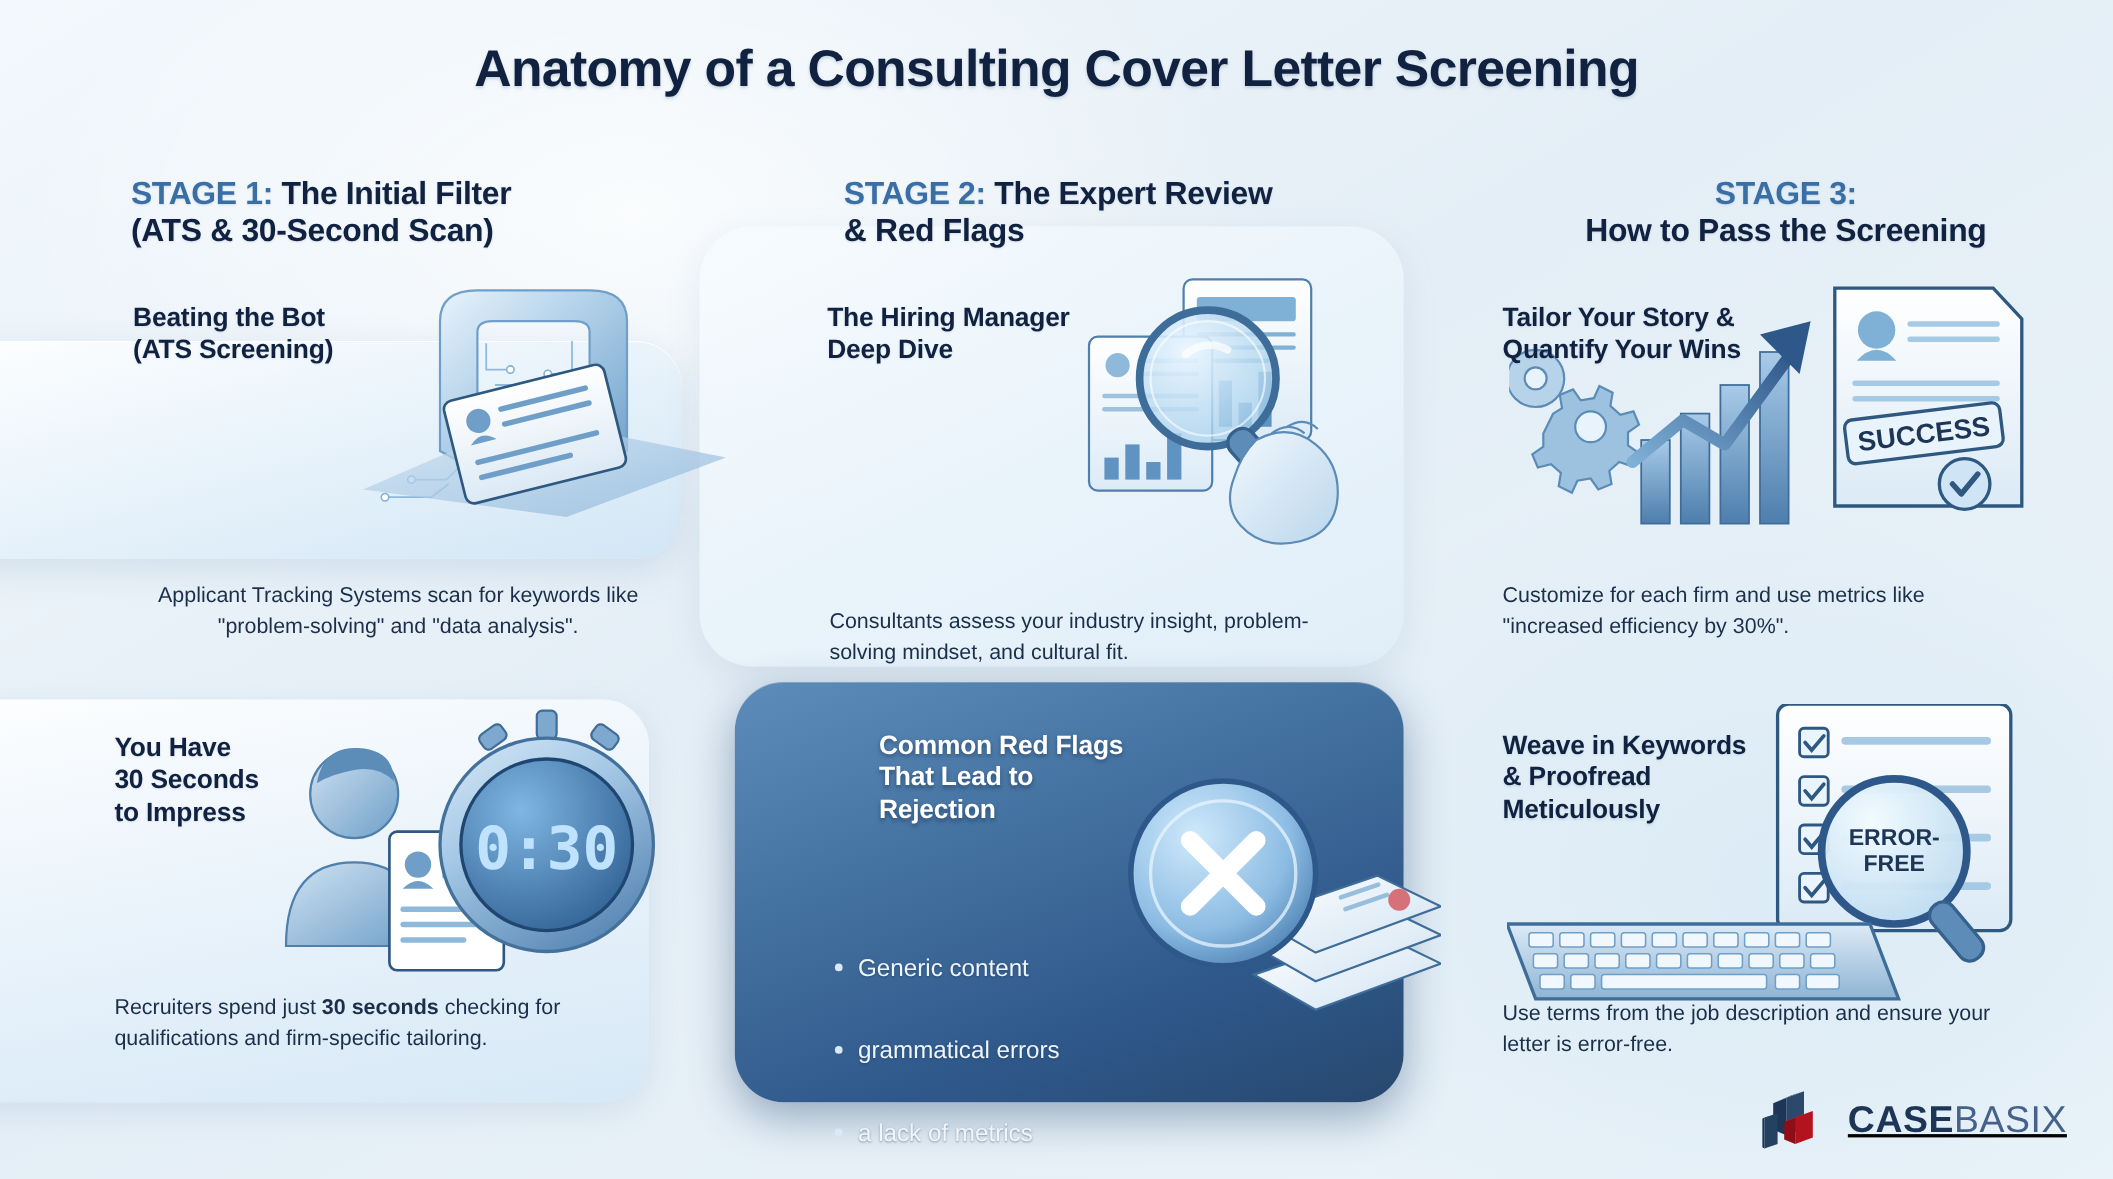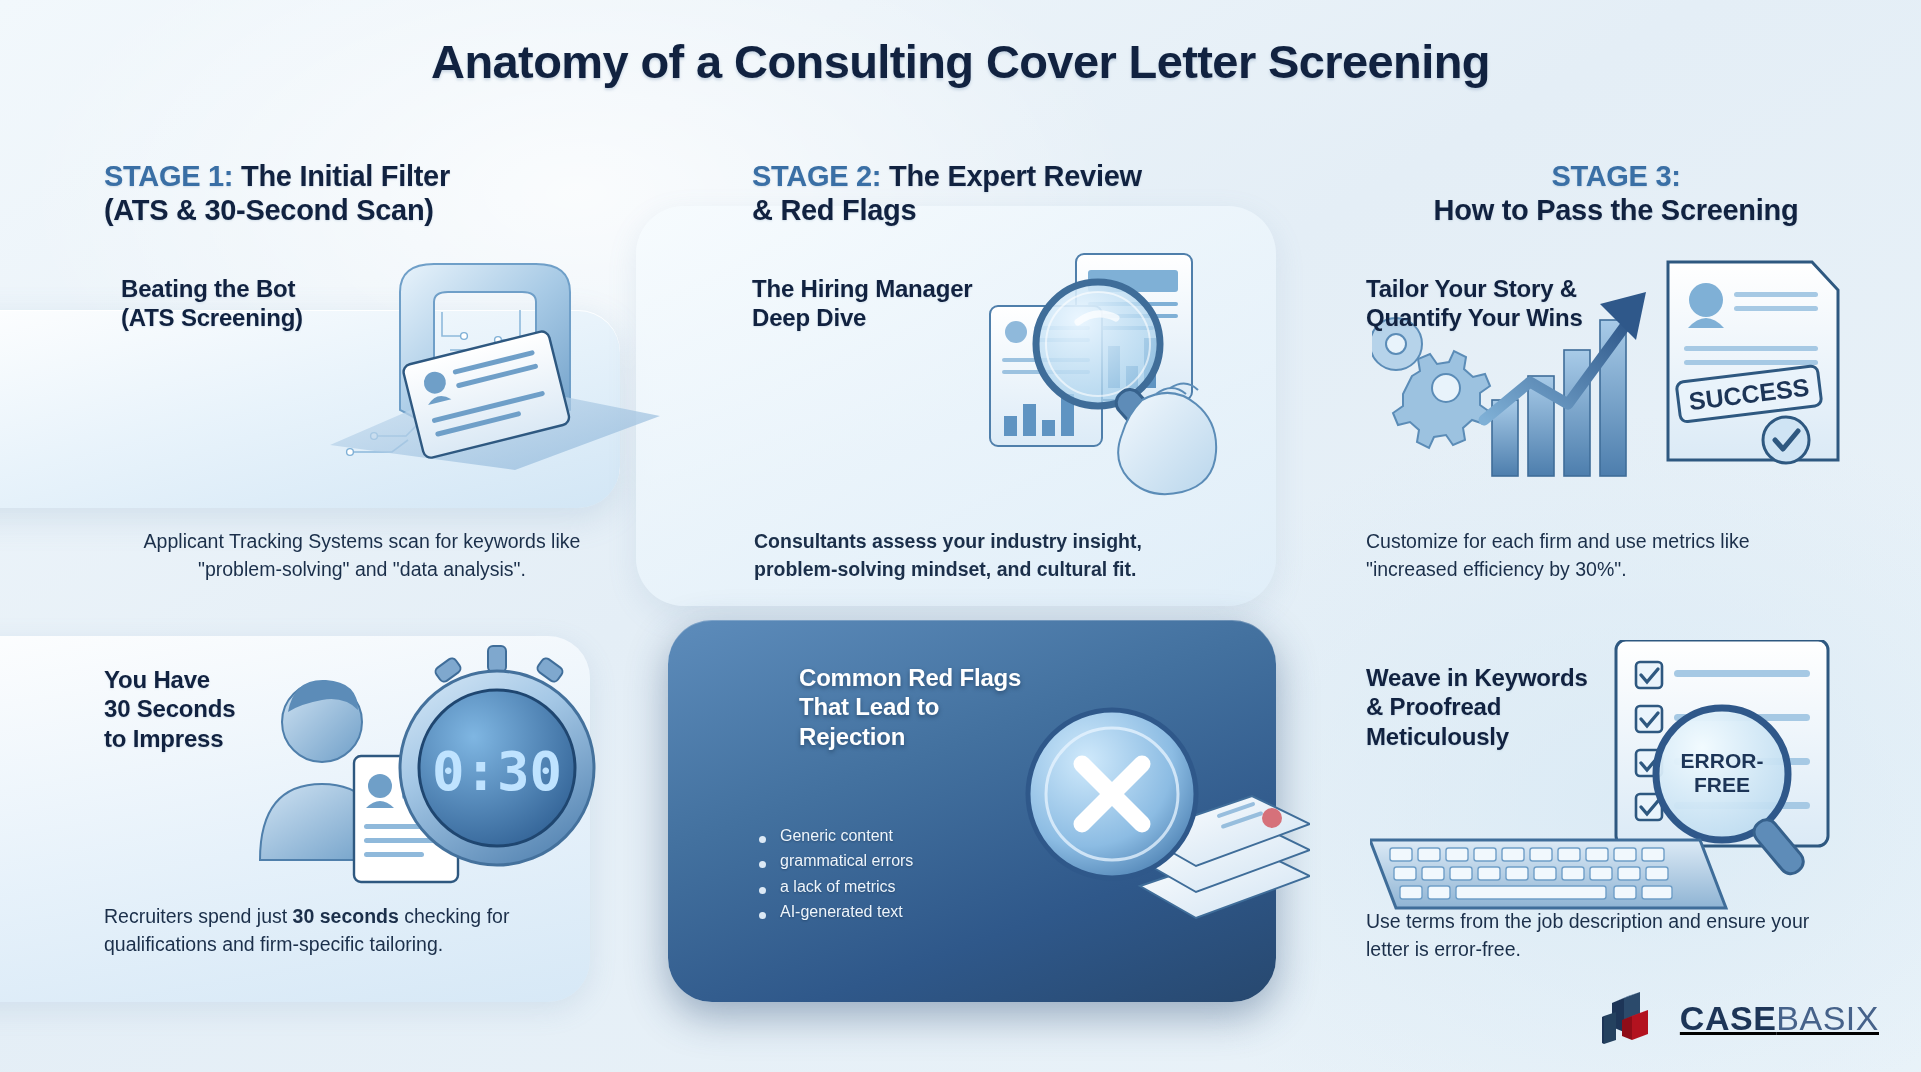--- a/index.html
+++ b/index.html
@@ -38,20 +38,21 @@
   .col-2 { left: 752px;  width: 500px; }
   .col-3 { left: 1366px; width: 500px; text-align: center; }
 
   .stage-head {
     font-size: 29px;
     font-weight: bold;
     line-height: 1.17;
     color: #112240;
     letter-spacing: -.3px;
     text-shadow: 0 1px 2px rgba(140,165,190,.3);
+    margin-left: 15px;
   }
   .stage-head .stage-num { color: #3a6fa5; }
 
   
   .card {
     position: absolute;
     border-radius: 34px;
   }
 
   
@@ -92,25 +93,26 @@
     color: #1b2f4a;
   }
   p.body b { font-weight: bold; }
 
   ul.flags {
     list-style: none;
     margin-top: 18px;
   }
   ul.flags li {
     position: relative;
-    font-size: 16px;
+    font-size: 22px;
     line-height: 1.58;
     color: #eef5fb;
     padding-left: 26px;
     text-shadow: 0 1px 2px rgba(20,45,75,.45);
+    margin-top: 40px;
   }
   ul.flags li::before {
     content: "";
     position: absolute;
     left: 5px; top: 13px;
     width: 7px; height: 7px;
     border-radius: 50%;
     background: #dce9f5;
   }
 
@@ -502,21 +504,21 @@
       <span>&amp; Red Flags</span>
     </div>
   </div>
 
   <div style="position:absolute; left:752px; top:274px; width:330px;">
     <h3 class="sub">
       <span>The Hiring Manager</span><br>
       <span>Deep Dive</span>
     </h3>
   </div>
-  <p class="body" style="position:absolute; left:754px; top:528px; width:470px;font-weight:bold;">Consultants assess your industry insight, problem-solving mindset, and cultural fit.</p>
+  <p class="body" style="position:absolute; left:754px; top:552px; width:470px;">Consultants assess your industry insight, problem-solving mindset, and cultural fit.</p>
 
   <div style="position:absolute; left:754px; top:663px; width:300px;margin-left:45px;">
     <h3 class="sub on-dark">
       <span>Common Red Flags</span><br>
       <span>That Lead to</span><br>
       <span>Rejection</span>
     </h3>
   </div>
   <ul class="flags" style="position:absolute; left:754px; top:805px; width:290px;" id="redflag-list">
       <li>Generic content</li>

